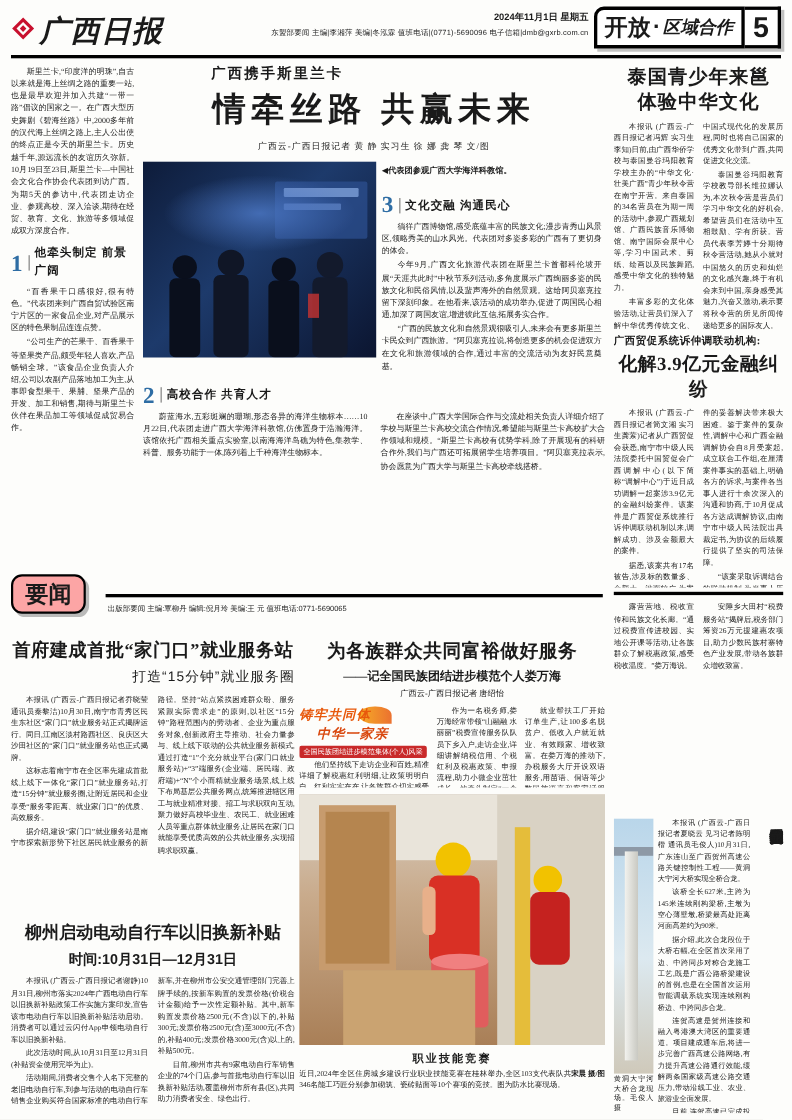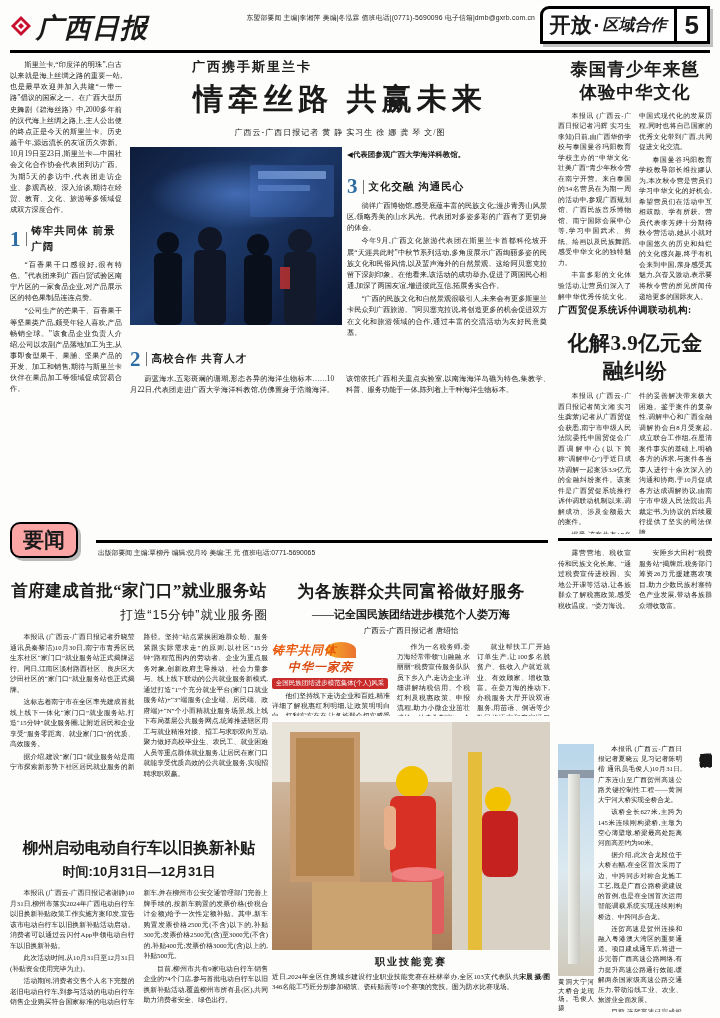--- a/index.html
+++ b/index.html
@@ -46,21 +46,21 @@
   #sec3-body{font-size:7.2px;overflow:hidden;flex:1;}
   #sec2-wrap{margin-top:8px;}
   #sec2-body{font-size:7.2px;column-count:2;column-gap:12px;height:138px;overflow:hidden;}
 
   
   #thailand{position:absolute;left:558px;top:58px;width:154px;height:242px;overflow:hidden;}
   #thailand .h{font-size:17.5px;font-weight:900;text-align:center;line-height:1.3;letter-spacing:1px;}
   #thailand .bd{margin-top:7px;font-size:6.8px;column-count:2;column-gap:8px;height:192px;overflow:hidden;}
   #maocu{position:absolute;left:558px;top:304px;width:154px;height:230px;overflow:hidden;}
   #maocu .over{font-size:9.5px;font-weight:700;letter-spacing:0.5px;}
-  #maocu .h{font-size:21px;font-weight:900;text-align:center;letter-spacing:0.5px;margin-top:12px;}
+  #maocu .h{font-size:17px;font-weight:900;text-align:center;letter-spacing:0.5px;margin-top:2px;}
   #maocu .bd{margin-top:6px;font-size:6.8px;column-count:2;column-gap:8px;height:178px;overflow:hidden;}
   #rightrule{position:absolute;left:558px;width:154px;top:538px;height:3px;background:#000;}
   #model-cont{position:absolute;left:558px;top:548px;width:154px;height:188px;overflow:hidden;
       font-size:6.8px;column-count:2;column-gap:8px;}
 
   
   #yaowen-box{position:absolute;left:10px;top:522px;border:2.5px solid #000;border-radius:10px 10px 10px 10px;
       padding:2px 11px;font-size:21px;font-weight:900;background:#fca5a5;box-shadow:3px 3px 0 rgba(120,120,120,.5);z-index:2;}
   #yaowen-line{position:absolute;left:96px;top:540px;width:452px;height:2.5px;background:#000;}
   #yaowen-credit{position:absolute;left:98px;top:548px;font-size:6.8px;color:#222;}
@@ -121,39 +121,40 @@
       <span>
         <svg width="22" height="22" viewBox="0 0 22 22">
           <polygon points="11,1 21,11 11,21 1,11" fill="#c8102e"></polygon>
           <polygon points="11,5 17,11 11,17 5,11" fill="#fdfdfb"></polygon>
           <polygon points="11,8 14,11 11,14 8,11" fill="#c8102e"></polygon>
         </svg>
       </span>
       <span class="logotext">广西日报</span>
     </div>
     <div id="meta">
+      <div class="date sans">2024年11月1日  星期五</div>
       <div class="credits sans">东盟部要闻    主编|李湘萍    美编|冬泓霖    值班电话|(0771)-5690096    电子信箱|dmb@gxrb.com.cn</div>
     </div>
     <div id="sectionbox" class="sans">
       <div class="titlecell">
         <span class="t1">开放</span>
         <span class="t1">·</span>
         <span class="t2">区域合作</span>
       </div>
       <div class="numcell">5</div>
     </div>
   </div>
   <div id="headrule"></div>
 
   <div id="lead-left" class="body-txt">
     <p>斯里兰卡,“印度洋的明珠”,自古以来就是海上丝绸之路的重要一站,也是最早欢迎并加入共建“一带一路”倡议的国家之一。在广西大型历史舞剧《碧海丝路》中,2000多年前的汉代海上丝绸之路上,主人公出使的终点正是今天的斯里兰卡。历史越千年,源远流长的友谊历久弥新。10月19日至23日,斯里兰卡—中国社会文化合作协会代表团到访广西。为期5天的参访中,代表团走访企业、参观高校、深入洽谈,期待在经贸、教育、文化、旅游等多领域促成双方深度合作。</p>
     <div class="sechead">
       <span class="secnum">1</span>
       <span class="secdiv"></span>
-      <span class="sectitle">铸牢共同体  前景广阔</span>
+      <span class="sectitle">他牵头制定  前景广阔</span>
     </div>
     <p>“百香果干口感很好,很有特色。”代表团来到广西自贸试验区南宁片区的一家食品企业,对产品展示区的特色果制品连连点赞。</p>
     <p>“公司生产的芒果干、百香果干等坚果类产品,颇受年轻人喜欢,产品畅销全球。”该食品企业负责人介绍,公司以农副产品落地加工为主,从事即食型果干、果脯、坚果产品的开发、加工和销售,期待与斯里兰卡伙伴在果品加工等领域促成贸易合作。</p>
   </div>
 
   <div id="lead-center">
     <div class="kicker">广西携手斯里兰卡</div>
     <div class="headline sans">情牵丝路  共赢未来</div>
     <div class="byline">广西云-广西日报记者 黄 静  实习生 徐 娜  龚 琴  文/图</div>
     <div class="photo-row">
@@ -189,20 +190,21 @@
       </div>
     </div>
     <div id="sec2-wrap">
       <div class="sechead">
         <span class="secnum">2</span>
         <span class="secdiv"></span>
         <span class="sectitle">高校合作  共育人才</span>
       </div>
       <div id="sec2-body" class="body-txt">
         <p>蔚蓝海水,五彩斑斓的珊瑚,形态各异的海洋生物标本……10月22日,代表团走进广西大学海洋科教馆,仿佛置身于浩瀚海洋。该馆依托广西相关重点实验室,以南海海洋岛礁为特色,集教学、科普、服务功能于一体,陈列着上千种海洋生物标本。</p>
+        <p>在座谈中,广西大学国际合作与交流处相关负责人详细介绍了学校与斯里兰卡高校交流合作情况,希望能与斯里兰卡高校扩大合作领域和规模。“斯里兰卡高校有优势学科,除了开展现有的科研合作外,我们与广西还可拓展留学生培养项目。”阿贝塞克拉表示,协会愿意为广西大学与斯里兰卡高校牵线搭桥。</p>
       </div>
     </div>
   </div>
 
   <div id="thailand">
     <div class="h">
       <div>泰国青少年来邕</div>
       <div>体验中华文化</div>
     </div>
     <div class="bd body-txt">

